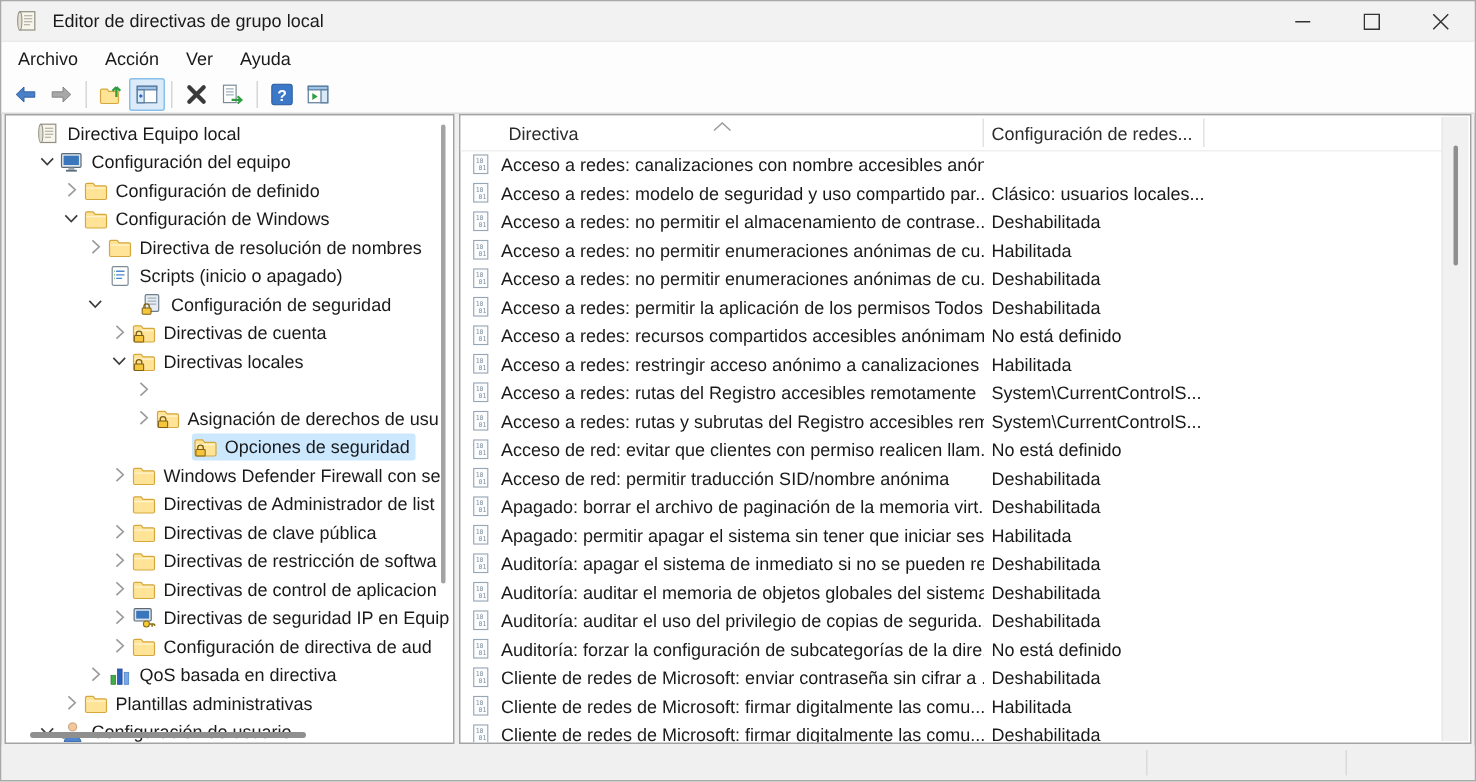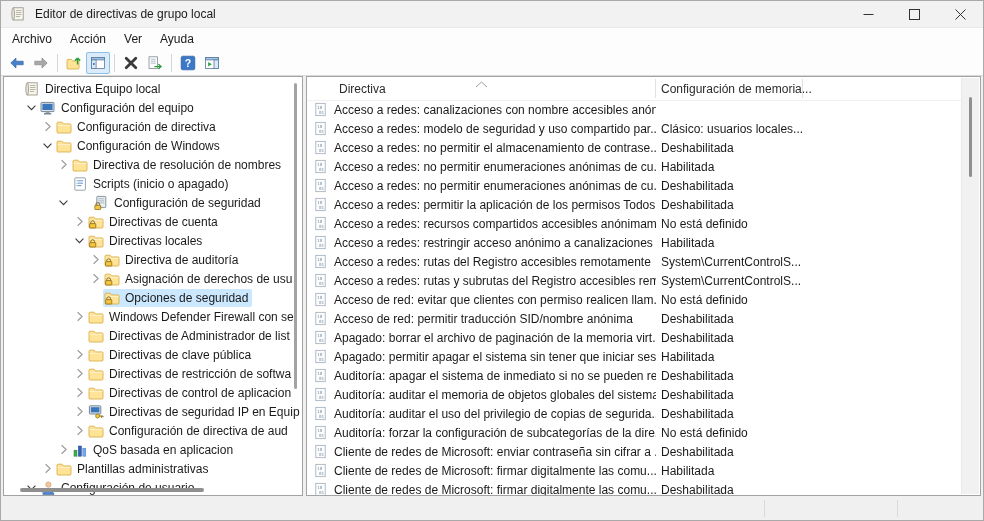--- a/index.html
+++ b/index.html
@@ -217,21 +217,21 @@
                 <path d="M6 3.5 L10.8 8 L6 12.5" fill="none" stroke="#9a9a9a" stroke-width="1.2"></path>
               </svg>
             </span>
             <span class="titem">
               <span class="ticon">
                 <svg viewBox="0 0 16 16" xmlns="http://www.w3.org/2000/svg">
                   <path d="M1 4.2 q0-1 1-1 h4.1 l1.3 1.7 H14 q1 0 1 1 V13 q0 1-1 1 H2 q-1 0-1-1 z" fill="#ffe397" stroke="#d6a73c" stroke-width="0.8"></path>
                   <path d="M1.6 6.4 h12.8" stroke="#fff3cf" stroke-width="0.9"></path>
                 </svg>
               </span>
-              <span class="tlabel">Configuración de directiva</span>
+              <span class="tlabel">Configuración de definido</span>
             </span>
           </div>
           <div class="trow" style="padding-left: 36px;">
             <span class="exp">
               <svg viewBox="0 0 16 16" xmlns="http://www.w3.org/2000/svg">
                 <path d="M3.8 6 L8 10.3 L12.2 6" fill="none" stroke="#3c3c3c" stroke-width="1.2"></path>
               </svg>
             </span>
             <span class="titem">
               <span class="ticon">
@@ -325,51 +325,40 @@
               </span>
               <span class="tlabel">Directivas locales</span>
             </span>
           </div>
           <div class="trow" style="padding-left: 84px;">
             <span class="exp">
               <svg viewBox="0 0 16 16" xmlns="http://www.w3.org/2000/svg">
                 <path d="M6 3.5 L10.8 8 L6 12.5" fill="none" stroke="#9a9a9a" stroke-width="1.2"></path>
               </svg>
             </span>
+          </div>
+          <div class="trow" style="padding-left: 84px;">
+            <span class="exp">
+              <svg viewBox="0 0 16 16" xmlns="http://www.w3.org/2000/svg">
+                <path d="M6 3.5 L10.8 8 L6 12.5" fill="none" stroke="#9a9a9a" stroke-width="1.2"></path>
+              </svg>
+            </span>
             <span class="titem">
               <span class="ticon">
                 <svg viewBox="0 0 16 16" xmlns="http://www.w3.org/2000/svg">
                   <path d="M1 4.2 q0-1 1-1 h4.1 l1.3 1.7 H14 q1 0 1 1 V13 q0 1-1 1 H2 q-1 0-1-1 z" fill="#ffe397" stroke="#d6a73c" stroke-width="0.8"></path>
                   <path d="M1.6 6.4 h12.8" stroke="#fff3cf" stroke-width="0.9"></path>
                   <rect x="1.6" y="9.620000000000001" width="6.16" height="4.4" rx="0.6" fill="#f5c63c" stroke="#7c5f14" stroke-width="0.7"></rect>
                   <path d="M2.8100000000000005 9.620000000000001 v-0.9900000000000001 a1.87 1.87 0 0 1 3.74 0 v0.9900000000000001" fill="none" stroke="#7c5f14" stroke-width="0.9"></path>
                 </svg>
               </span>
-              <span class="tlabel">Directiva de auditoría</span>
-            </span>
-          </div>
-          <div class="trow" style="padding-left: 84px;">
-            <span class="exp">
-              <svg viewBox="0 0 16 16" xmlns="http://www.w3.org/2000/svg">
-                <path d="M6 3.5 L10.8 8 L6 12.5" fill="none" stroke="#9a9a9a" stroke-width="1.2"></path>
-              </svg>
-            </span>
-            <span class="titem">
-              <span class="ticon">
-                <svg viewBox="0 0 16 16" xmlns="http://www.w3.org/2000/svg">
-                  <path d="M1 4.2 q0-1 1-1 h4.1 l1.3 1.7 H14 q1 0 1 1 V13 q0 1-1 1 H2 q-1 0-1-1 z" fill="#ffe397" stroke="#d6a73c" stroke-width="0.8"></path>
-                  <path d="M1.6 6.4 h12.8" stroke="#fff3cf" stroke-width="0.9"></path>
-                  <rect x="1.6" y="9.620000000000001" width="6.16" height="4.4" rx="0.6" fill="#f5c63c" stroke="#7c5f14" stroke-width="0.7"></rect>
-                  <path d="M2.8100000000000005 9.620000000000001 v-0.9900000000000001 a1.87 1.87 0 0 1 3.74 0 v0.9900000000000001" fill="none" stroke="#7c5f14" stroke-width="0.9"></path>
-                </svg>
-              </span>
               <span class="tlabel">Asignación de derechos de usu</span>
             </span>
           </div>
-          <div class="trow" style="padding-left: 84px;">
+          <div class="trow" style="padding-left: 84px; justify-content: center;">
             <span class="exp"></span>
             <span class="titem sel">
               <span class="ticon">
                 <svg viewBox="0 0 16 16" xmlns="http://www.w3.org/2000/svg">
                   <path d="M1 4.2 q0-1 1-1 h4.1 l1.3 1.7 H14 q1 0 1 1 V13 q0 1-1 1 H2 q-1 0-1-1 z" fill="#ffe397" stroke="#d6a73c" stroke-width="0.8"></path>
                   <path d="M1.6 6.4 h12.8" stroke="#fff3cf" stroke-width="0.9"></path>
                   <rect x="1.6" y="9.620000000000001" width="6.16" height="4.4" rx="0.6" fill="#f5c63c" stroke="#7c5f14" stroke-width="0.7"></rect>
                   <path d="M2.8100000000000005 9.620000000000001 v-0.9900000000000001 a1.87 1.87 0 0 1 3.74 0 v0.9900000000000001" fill="none" stroke="#7c5f14" stroke-width="0.9"></path>
                 </svg>
               </span>
@@ -493,21 +482,21 @@
               </svg>
             </span>
             <span class="titem">
               <span class="ticon">
                 <svg viewBox="0 0 16 16" xmlns="http://www.w3.org/2000/svg">
                   <rect x="2" y="8.2" width="3" height="6" fill="#3fae49" stroke="#2a7e34" stroke-width="0.5"></rect>
                   <rect x="6.4" y="4" width="3" height="10.2" fill="#2d5fbf" stroke="#1f4590" stroke-width="0.5"></rect>
                   <rect x="10.8" y="6.2" width="3" height="8" fill="#79a7e8" stroke="#4a7ec0" stroke-width="0.5"></rect>
                 </svg>
               </span>
-              <span class="tlabel">QoS basada en aplicacion</span>
+              <span class="tlabel">QoS basada en directiva</span>
             </span>
           </div>
           <div class="trow" style="padding-left: 36px;">
             <span class="exp">
               <svg viewBox="0 0 16 16" xmlns="http://www.w3.org/2000/svg">
                 <path d="M6 3.5 L10.8 8 L6 12.5" fill="none" stroke="#9a9a9a" stroke-width="1.2"></path>
               </svg>
             </span>
             <span class="titem">
               <span class="ticon">
@@ -541,21 +530,21 @@
       <div class="tree-hscroll"></div>
     </div>
 
     <div class="pane list-pane">
       <div class="lheader">
         <span class="sortcaret"><svg viewBox="0 0 13 7">
               <path d="M1 6 L6.5 1 L12 6" fill="none" stroke="#9a9a9a" stroke-width="1"></path>
             </svg></span>
         <span class="hcell c1">Directiva</span>
         <span class="hdiv d1"></span>
-        <span class="hcell c2">Configuración de memoria...</span>
+        <span class="hcell c2">Configuración de redes...</span>
         <span class="hdiv d2"></span>
       </div>
       <div class="lrows">
           <div class="lrow">
             <span class="licon">
               <svg viewBox="0 0 16 16" xmlns="http://www.w3.org/2000/svg">
                 <rect x="3" y="1.4" width="10" height="13.2" fill="#fcfdfe" stroke="#97a5b4" stroke-width="0.8"></rect>
                 <text x="4.4" y="7.2" font-size="4.6" fill="#7d8fa0" font-family="DejaVu Sans Mono, monospace">10</text>
                 <text x="6.4" y="12.4" font-size="4.6" fill="#7d8fa0" font-family="DejaVu Sans Mono, monospace">01</text>
               </svg>

